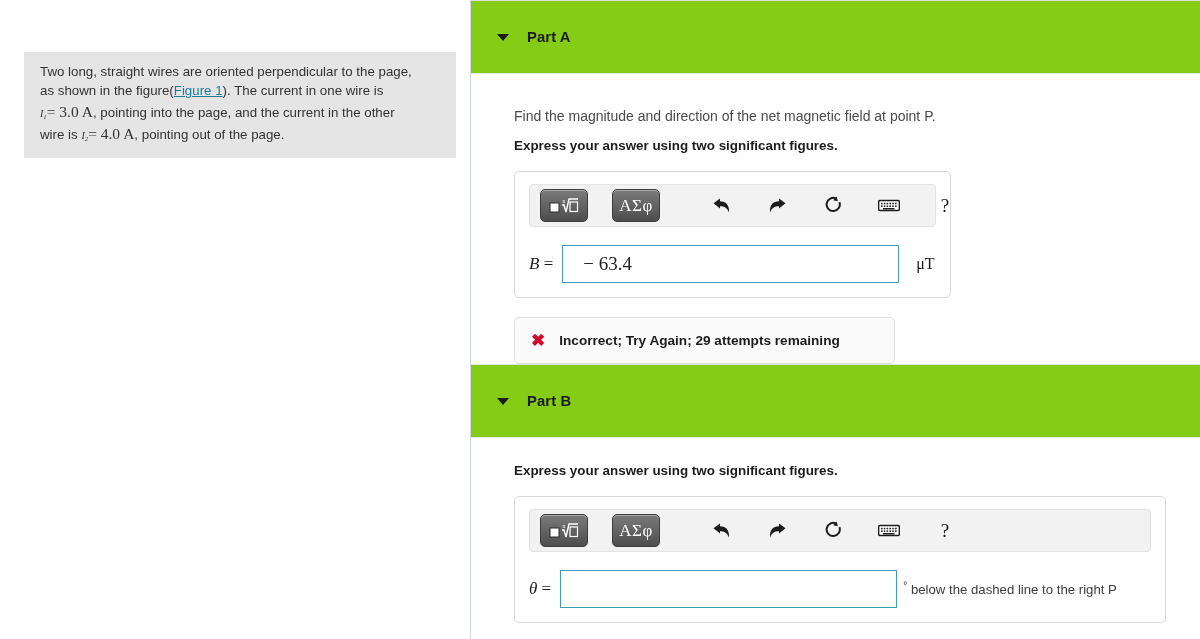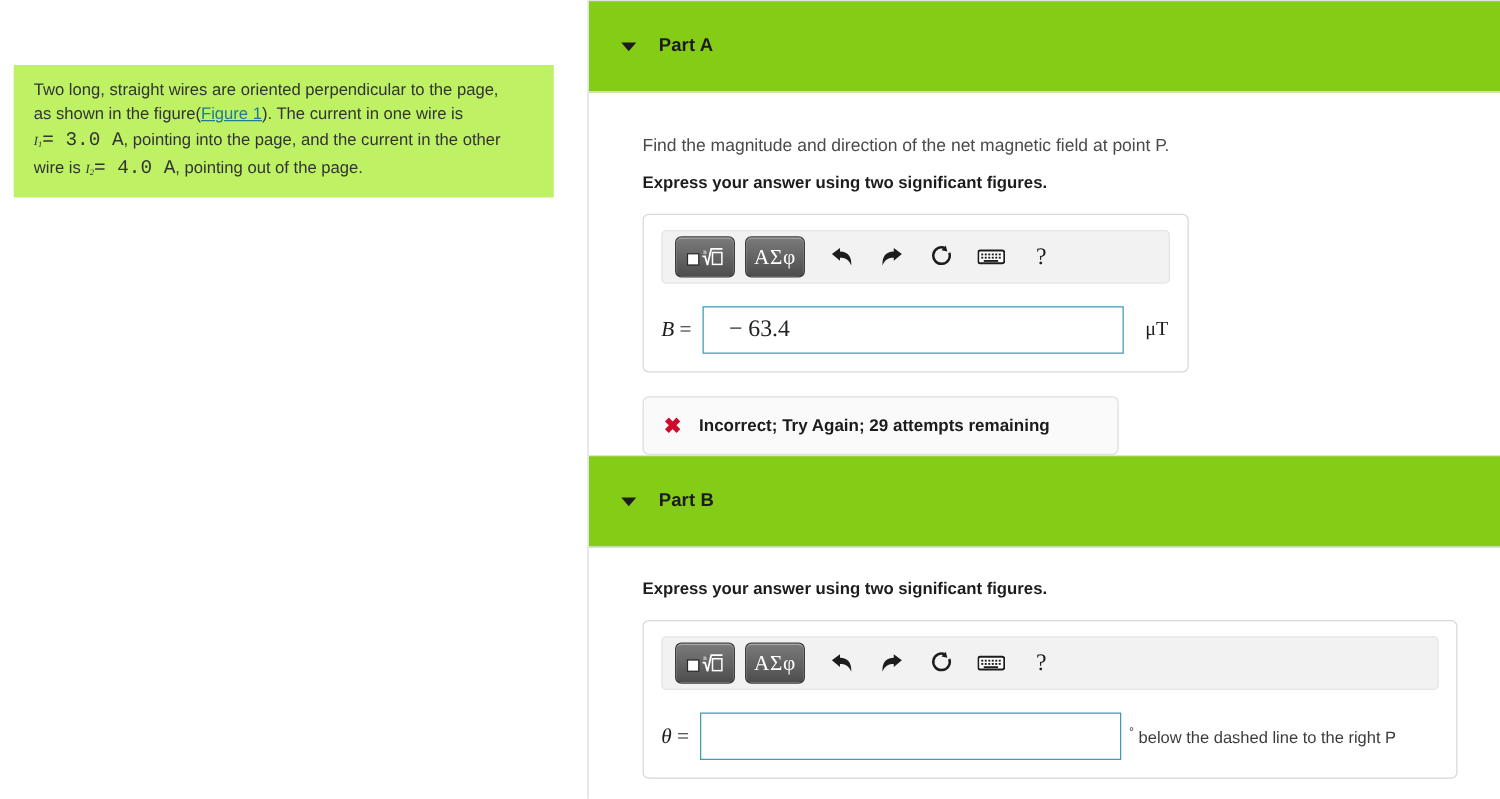--- a/index.html
+++ b/index.html
@@ -33,37 +33,37 @@
   .right-pane {
     flex: 1 1 auto;
     position: relative;
     background: #ffffff;
     overflow: hidden;
   }
 
   
   .problem-box {
     position: absolute;
-    left: 11px;
+    left: 24px;
     top: 52px;
     width: 432px;
     box-sizing: border-box;
-    background: #bef264;
+    background: #e5e5e5;
     padding: 10px 14px 12px 16px;
     font-size: 13.3px;
     line-height: 1.46;
     color: #333333;
   }
   .problem-box .mathi {
     font-family: "Liberation Serif", serif;
     font-style: italic;
     font-size: 10px;
   }
   .problem-box .mathn {
-    font-family: Liberation Mono, monospace;
+    font-family: Liberation Serif, serif;
     font-style: normal;
     font-size: 15.5px;
   }
   .problem-box sub {
     font-size: 0.68em;
     vertical-align: -0.25em;
   }
   .figure-link {
     color: #1a7c96;
     text-decoration: underline;
@@ -125,21 +125,21 @@
 
   .mq-toolbar {
     background: #f2f2f2;
     border: 1px solid #e3e3e3;
     border-radius: 4px;
     height: 43px;
     display: flex;
     align-items: center;
     padding: 0 10px;
     box-sizing: border-box;
-    gap: 0;
+    gap: 16px;
   }
   .tb-btn {
     width: 46px;
     height: 31px;
     border-radius: 5px;
     border: 1px solid #3d3d3d;
     background: linear-gradient(#7b7b7b, #4d4d4d);
     box-shadow: inset 0 1px 0 rgba(255,255,255,.35);
     display: flex;
     align-items: center;

